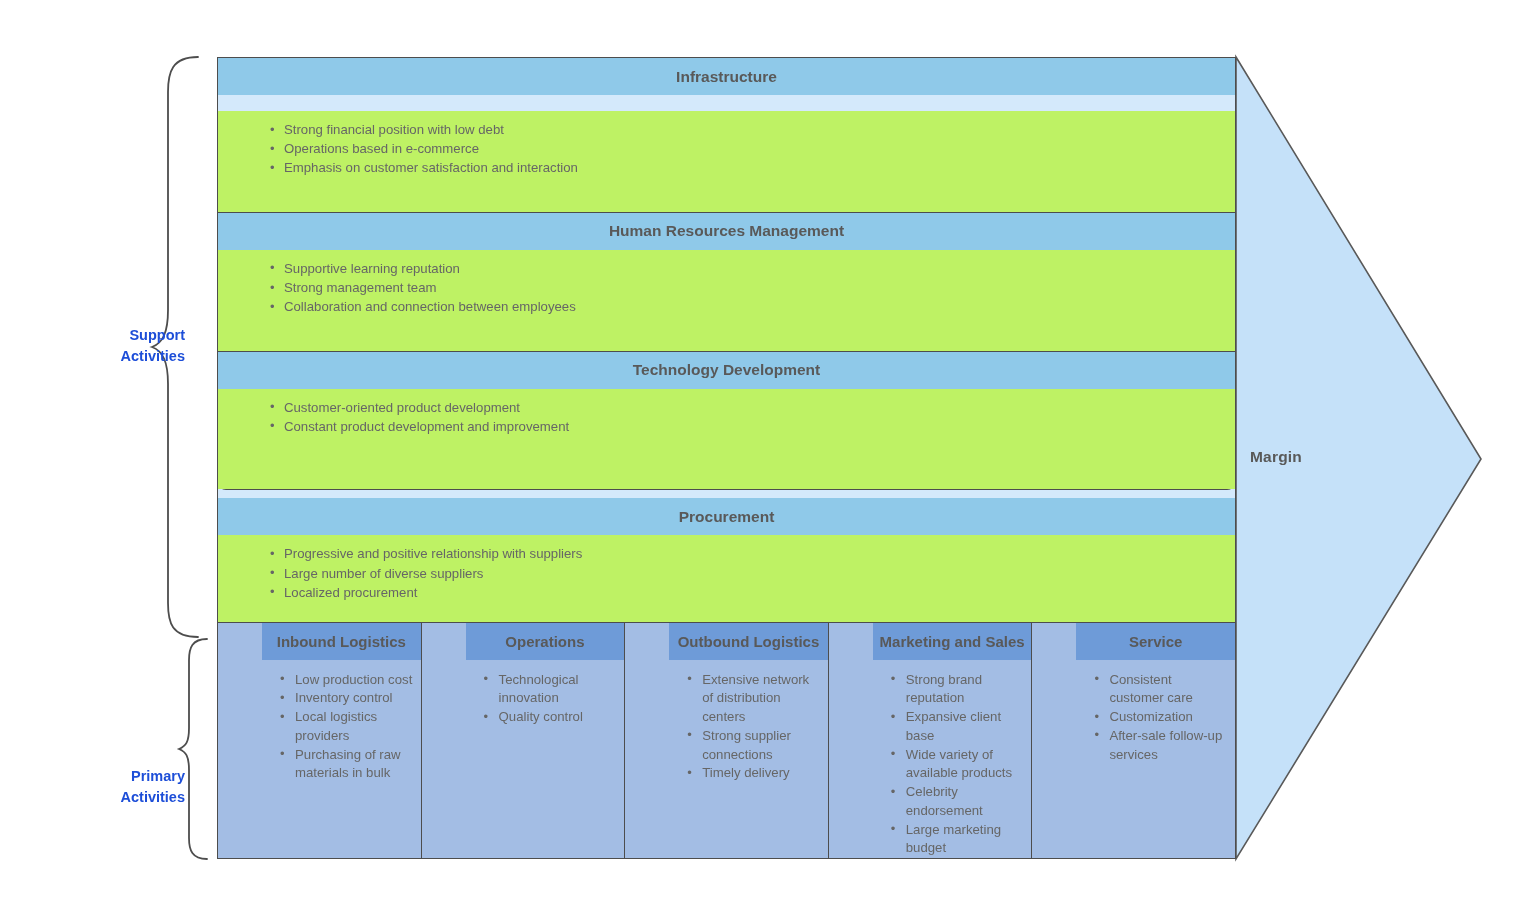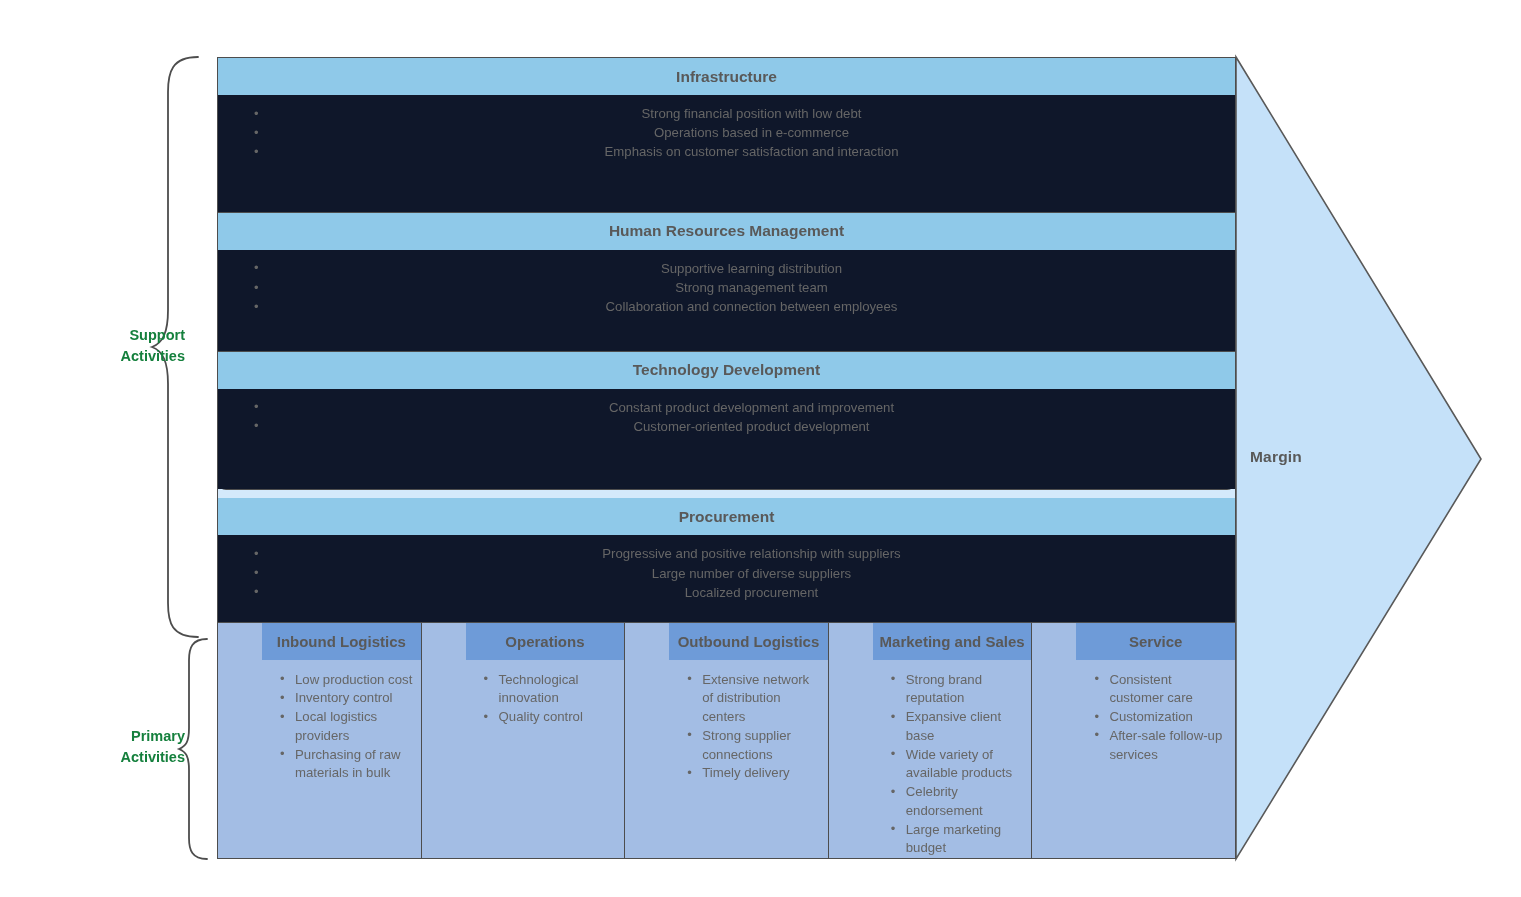--- a/index.html
+++ b/index.html
@@ -50,30 +50,30 @@
     width: 1521px;
     height: 897px;
     pointer-events: none;
   }
   .side-label {
     position: absolute;
     text-align: right;
     font-size: 14.5px;
     font-weight: bold;
     line-height: 1.45;
-    color: #15803d;
+    color: #1d4ed8;
   }
   #support-activities-label {
     left: 10px;
     top: 325px;
     width: 175px;
   }
   #primary-activities-label {
     left: 10px;
-    top: 726px;
+    top: 766px;
     width: 175px;
   }
 
   
   .main-box {
     position: absolute;
     left: 217px;
     top: 57px;
     width: 1019px;
     height: 802px;
@@ -97,25 +97,24 @@
     display: flex;
     align-items: center;
     justify-content: center;
     font-size: 15.5px;
     font-weight: bold;
     color: #595959;
     box-sizing: border-box;
     flex: 0 0 37px;
   }
   .support-row .row-body {
-    background: #0f172a;
+    background: #bef264;
     flex: 1 1 auto;
-    padding: 10px 0 0 0;
-    box-sizing: border-box;
-    text-align: center;
+    padding: 10px 0 0 16px;
+    box-sizing: border-box;
   }
 
   ul.bullets {
     margin: 0;
     padding: 0 0 0 36px;
     list-style: none;
   }
   ul.bullets li {
     position: relative;
     font-size: 13.2px;
@@ -127,21 +126,21 @@
   ul.bullets li::before {
     content: "\2022";
     position: absolute;
     left: 0;
     top: -0.5px;
     font-size: 13px;
     color: #666666;
   }
 
   
-  #row-infrastructure { height: 162px; }
+  #row-infrastructure { height: 162px; gap: 16px; }
   #row-hr { height: 145px; }
   #row-tech { height: 145px; border-radius: 8px; }
   #row-procurement { height: 130px; margin-top: 8px; }
 
   
   .primary-row {
     flex: 1 1 auto;
     display: flex;
     flex-direction: row;
     background: #A3BDE4;
@@ -233,33 +232,33 @@
             <li>Operations based in e-commerce</li>
             <li>Emphasis on customer satisfaction and interaction</li>
           </ul>
       </div>
     </div>
 
     <div class="support-row" id="row-hr">
       <div class="row-header">Human Resources Management</div>
       <div class="row-body">
         <ul class="bullets">
-            <li>Supportive learning distribution</li>
+            <li>Supportive learning reputation</li>
             <li>Strong management team</li>
             <li>Collaboration and connection between employees</li>
           </ul>
       </div>
     </div>
 
     <div class="support-row" id="row-tech">
       <div class="row-header">Technology Development</div>
       <div class="row-body">
         <ul class="bullets">
+            <li>Customer-oriented product development</li>
             <li>Constant product development and improvement</li>
-            <li>Customer-oriented product development</li>
           </ul>
       </div>
     </div>
 
     <div class="support-row" id="row-procurement">
       <div class="row-header">Procurement</div>
       <div class="row-body">
         <ul class="bullets">
             <li>Progressive and positive relationship with suppliers</li>
             <li>Large number of diverse suppliers</li>

